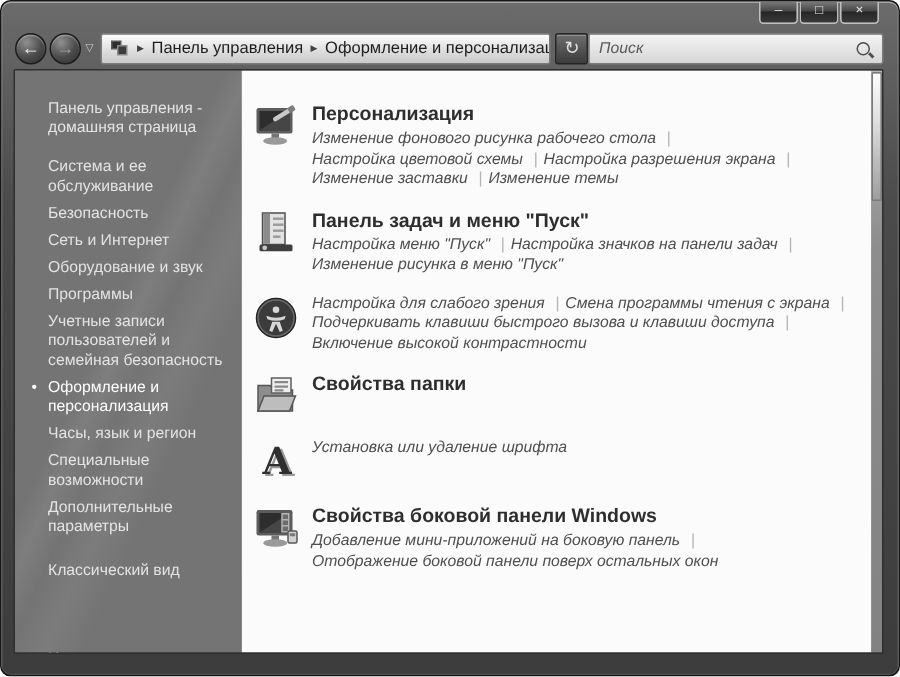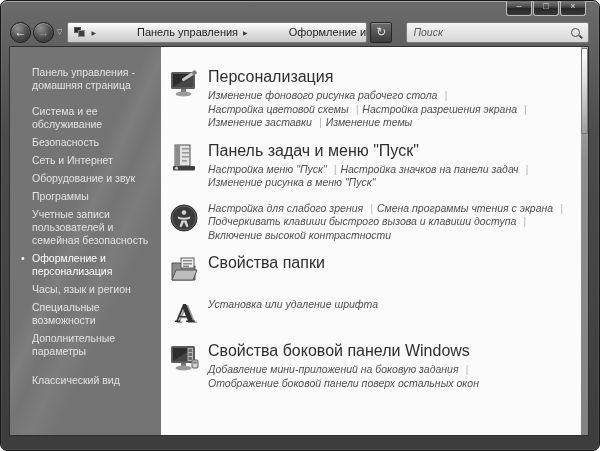--- a/index.html
+++ b/index.html
@@ -38,32 +38,32 @@
   .nav-drop { color:#cfcfcf; font-size:7px; padding:0 5px 0 3px; flex:0 0 auto; }
 
   .addressbar {
     flex:0 0 300px; height:21px; display:flex; align-items:center;
     background:linear-gradient(#fdfdfd, #e4e4e4 45%, #c9c9c9);
     border:1px solid #7b7b7b; border-radius:2px; padding:0 4px 0 5px;
     font-size:11px; color:#1c1c1c; overflow:hidden;
   }
   .addr-icon { width:13px; height:12px; flex:0 0 auto; }
   .crumb-sep { font-size:6px; color:#3f3f3f; padding:0 5px; }
-  .crumb { white-space:nowrap; cursor:default;margin-left:36px; }
+  .crumb { white-space:nowrap; cursor:default; }
 
   .refresh {
     flex:0 0 auto; width:22px; height:21px; margin-left:3px;
     background:linear-gradient(#6e6e6e, #3b3b3b);
     border:1px solid #262626; border-radius:2px;
     color:#e0e0e0; font-size:12px; line-height:19px; text-align:center;
     box-shadow:inset 0 1px 0 rgba(255,255,255,.25);
   }
 
   .searchbox {
-    flex:1; height:21px; margin-left:14px; display:flex; align-items:center;
+    flex:1; height:21px; margin-left:0; display:flex; align-items:center;
     background:linear-gradient(#f4f4f4, #d6d6d6);
     border:1px solid #7b7b7b; border-radius:2px; padding:0 6px;justify-content:center;
   }
   .searchbox input {
     flex:1; border:none; outline:none; background:transparent;
     font-family:"Liberation Sans", sans-serif; font-size:10.5px; color:#222; min-width:0;
   }
   .searchbox input::placeholder { font-style:italic; color:#595959; }
   .magnifier { position:relative; width:9px; height:9px; flex:0 0 auto;
     border:1.5px solid #4c4c4c; border-radius:50%; margin-right:2px; }
@@ -85,21 +85,21 @@
   .side-item.home { margin-bottom:13px; }
   .side-item.active { color:#ffffff; }
   .side-item.active::before { content:"•"; position:absolute; left:-11px; top:0; color:#fff; }
   .side-gap1 { margin-top:16px; }
   .side-gap2 { margin-top:46px; }
   .side-header { margin-bottom:6px; color:#ececec; }
 
   .main { flex:1; background:#fbfbfb; padding:21px 8px 0 7px; overflow:hidden; }
   .section { display:flex; margin-bottom:12px; }
   .sec-icon { flex:0 0 32px; height:32px; margin-right:8px; }
-  .sec-title { font-size:16px; color:#2e2e2e; margin-bottom:3px; cursor:pointer; }
+  .sec-title { font-size:13px; color:#2e2e2e; margin-bottom:3px; cursor:pointer;font-weight:bold; }
   .sec-links { width:372px; font-size:10.5px; line-height:13.5px; color:#4f4f4f; }
   .lnk { display:inline-block; cursor:pointer; margin-right:4px;font-style:italic; }
   .lnk:not(:last-child)::after { content:"|"; color:#b3b3b3; margin-left:7px; }
 
   .scrollbar { flex:0 0 7px; background:linear-gradient(#b9b9b9, #8d8d8d 30%, #828282); }
   .scroll-thumb { height:86px; margin-top:1px;
     background:linear-gradient(#fefefe, #dcdcdc 40%, #9d9d9d); border:1px solid #7a7a7a; border-radius:1px; }
 </style>
 </head>
 <body>
@@ -256,21 +256,21 @@
           <rect x="20.5" y="11" width="3.5" height="3" fill="#6c6c6c"></rect>
           <rect x="20.5" y="15" width="3.5" height="3" fill="#6c6c6c"></rect>
           <rect x="13" y="21" width="5" height="3" fill="#767676"></rect>
           <ellipse cx="15.5" cy="26" rx="8" ry="2.5" fill="#9a9a9a"></ellipse>
           <rect x="24" y="18" width="6" height="8" rx="1" fill="#d2d2d2" stroke="#5a5a5a"></rect>
           <rect x="25.2" y="19.5" width="3.6" height="2" fill="#7a7a7a"></rect>
         </svg>
         <div class="sec-text">
           <div class="sec-title">Свойства боковой панели Windows</div>
           <div class="sec-links">
-            <span class="lnk">Добавление мини-приложений на боковую задания</span><span class="lnk">Отображение боковой панели поверх остальных окон</span>
+            <span class="lnk">Добавление мини-приложений на боковую панель</span><span class="lnk">Отображение боковой панели поверх остальных окон</span>
           </div>
         </div>
       </div>
 
     </div>
 
     <div class="scrollbar">
       <div class="scroll-thumb"></div>
     </div>
 

